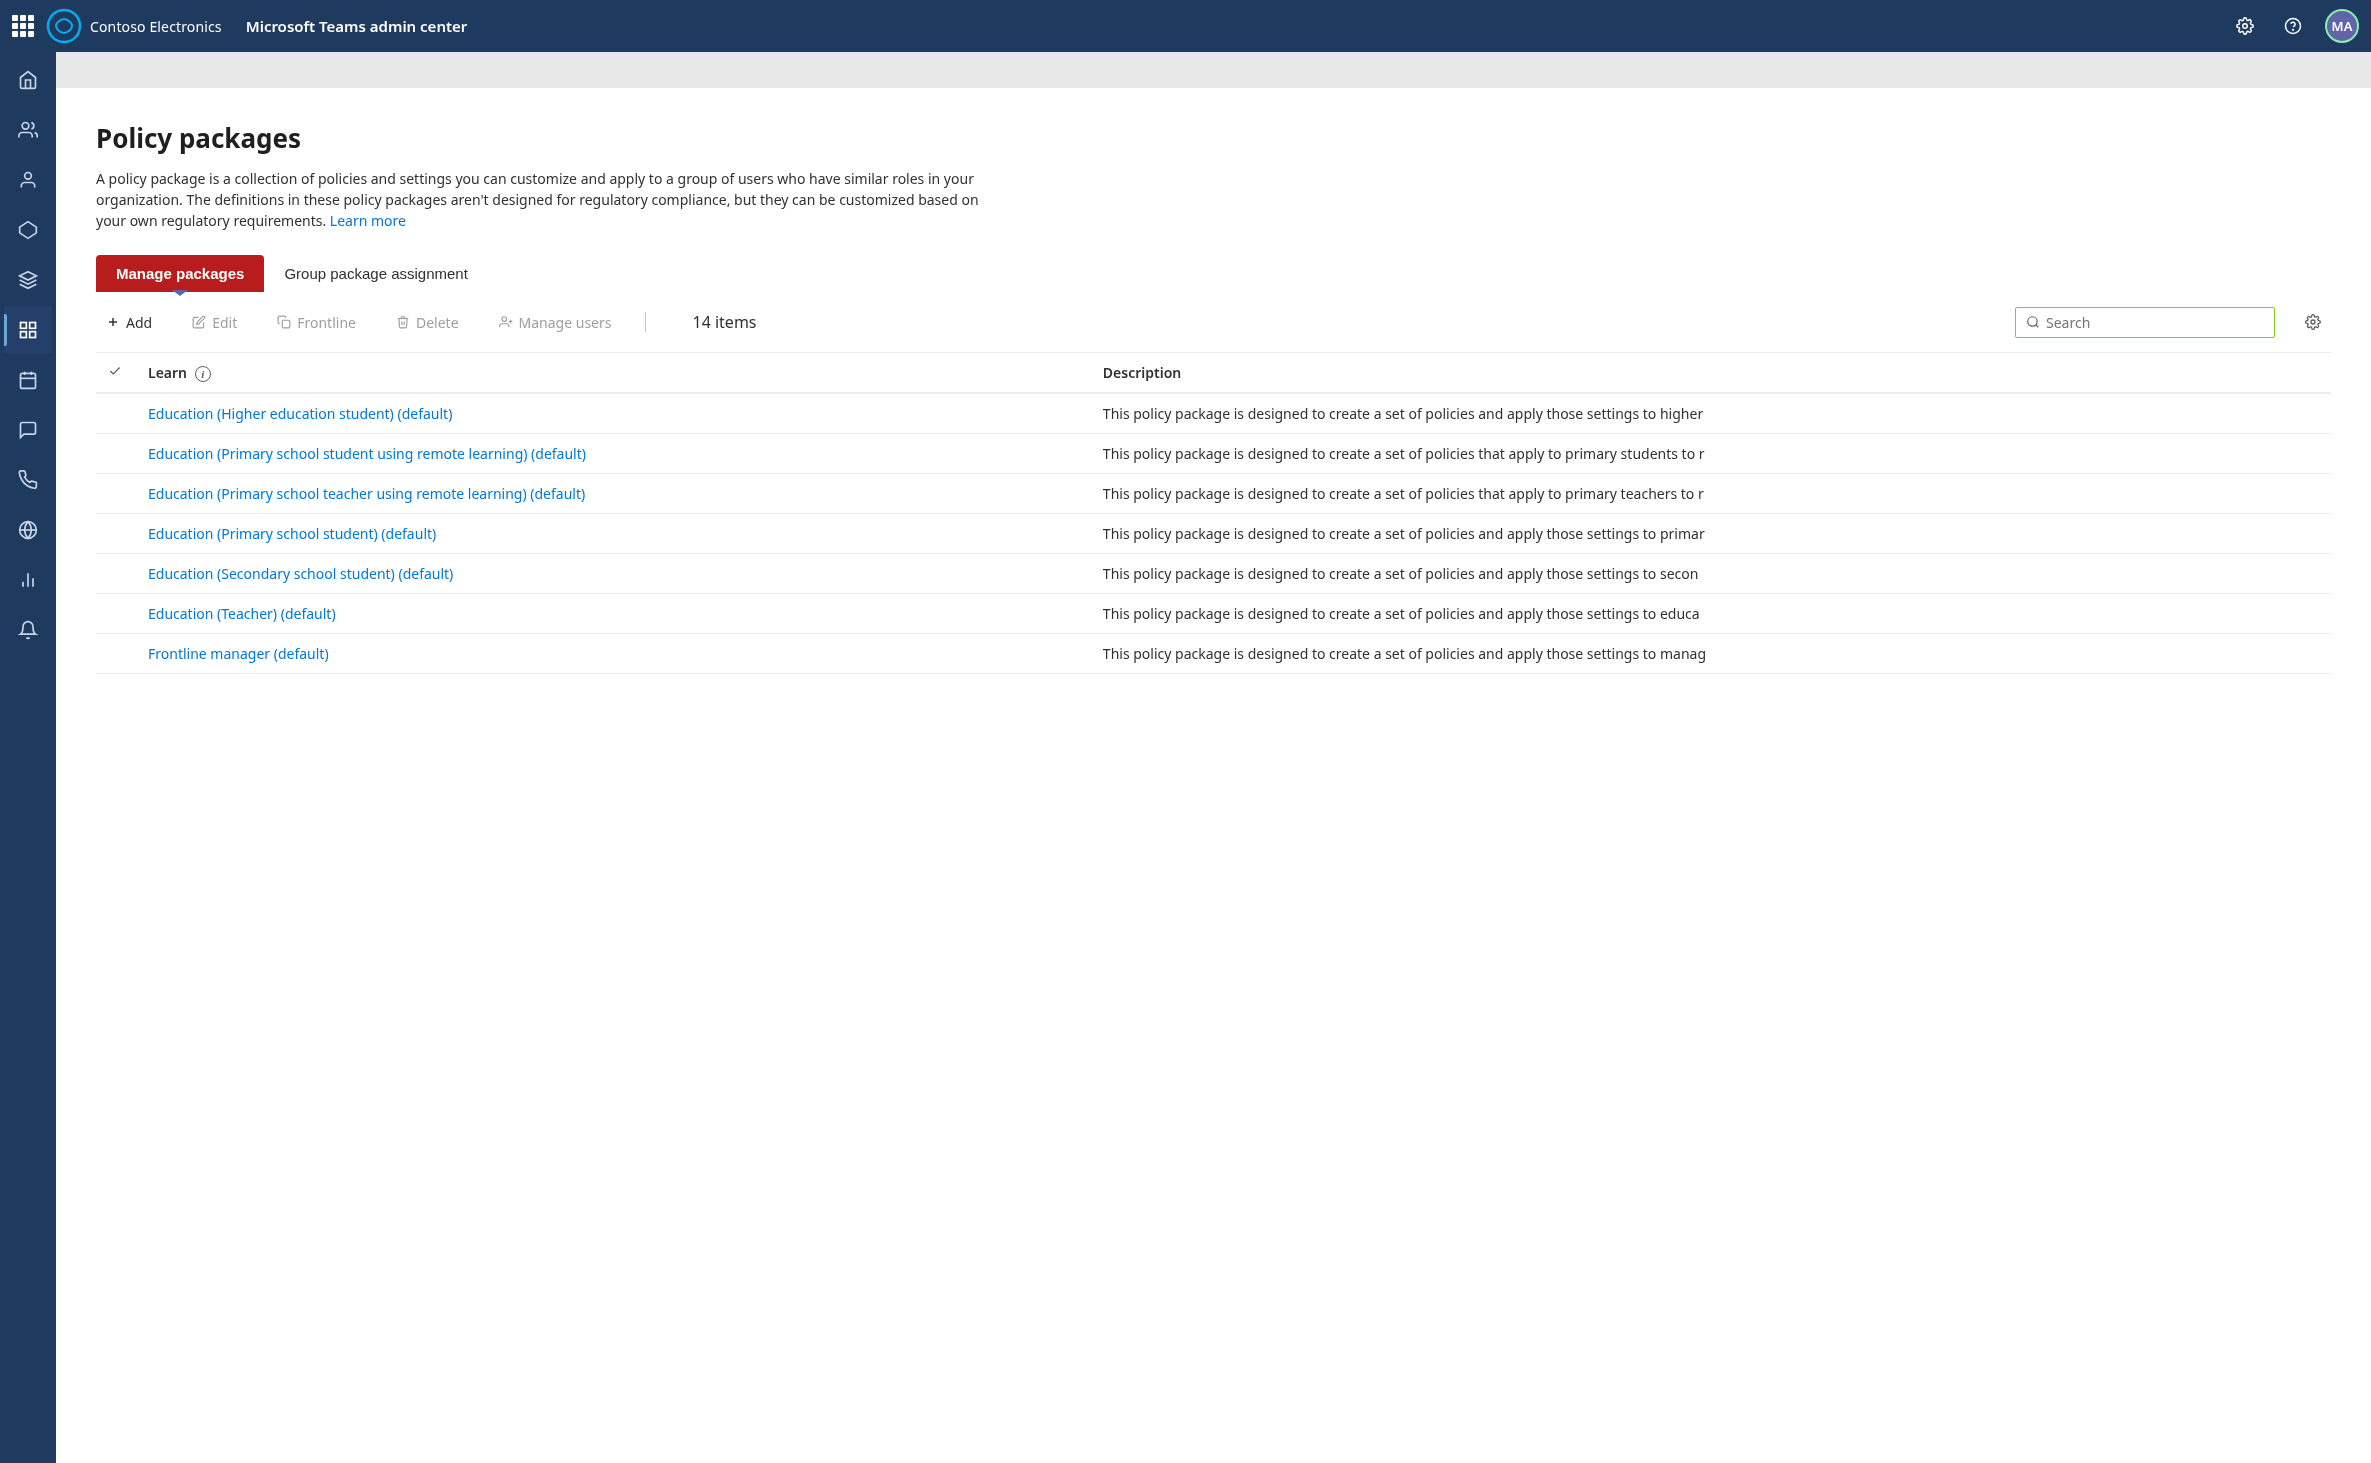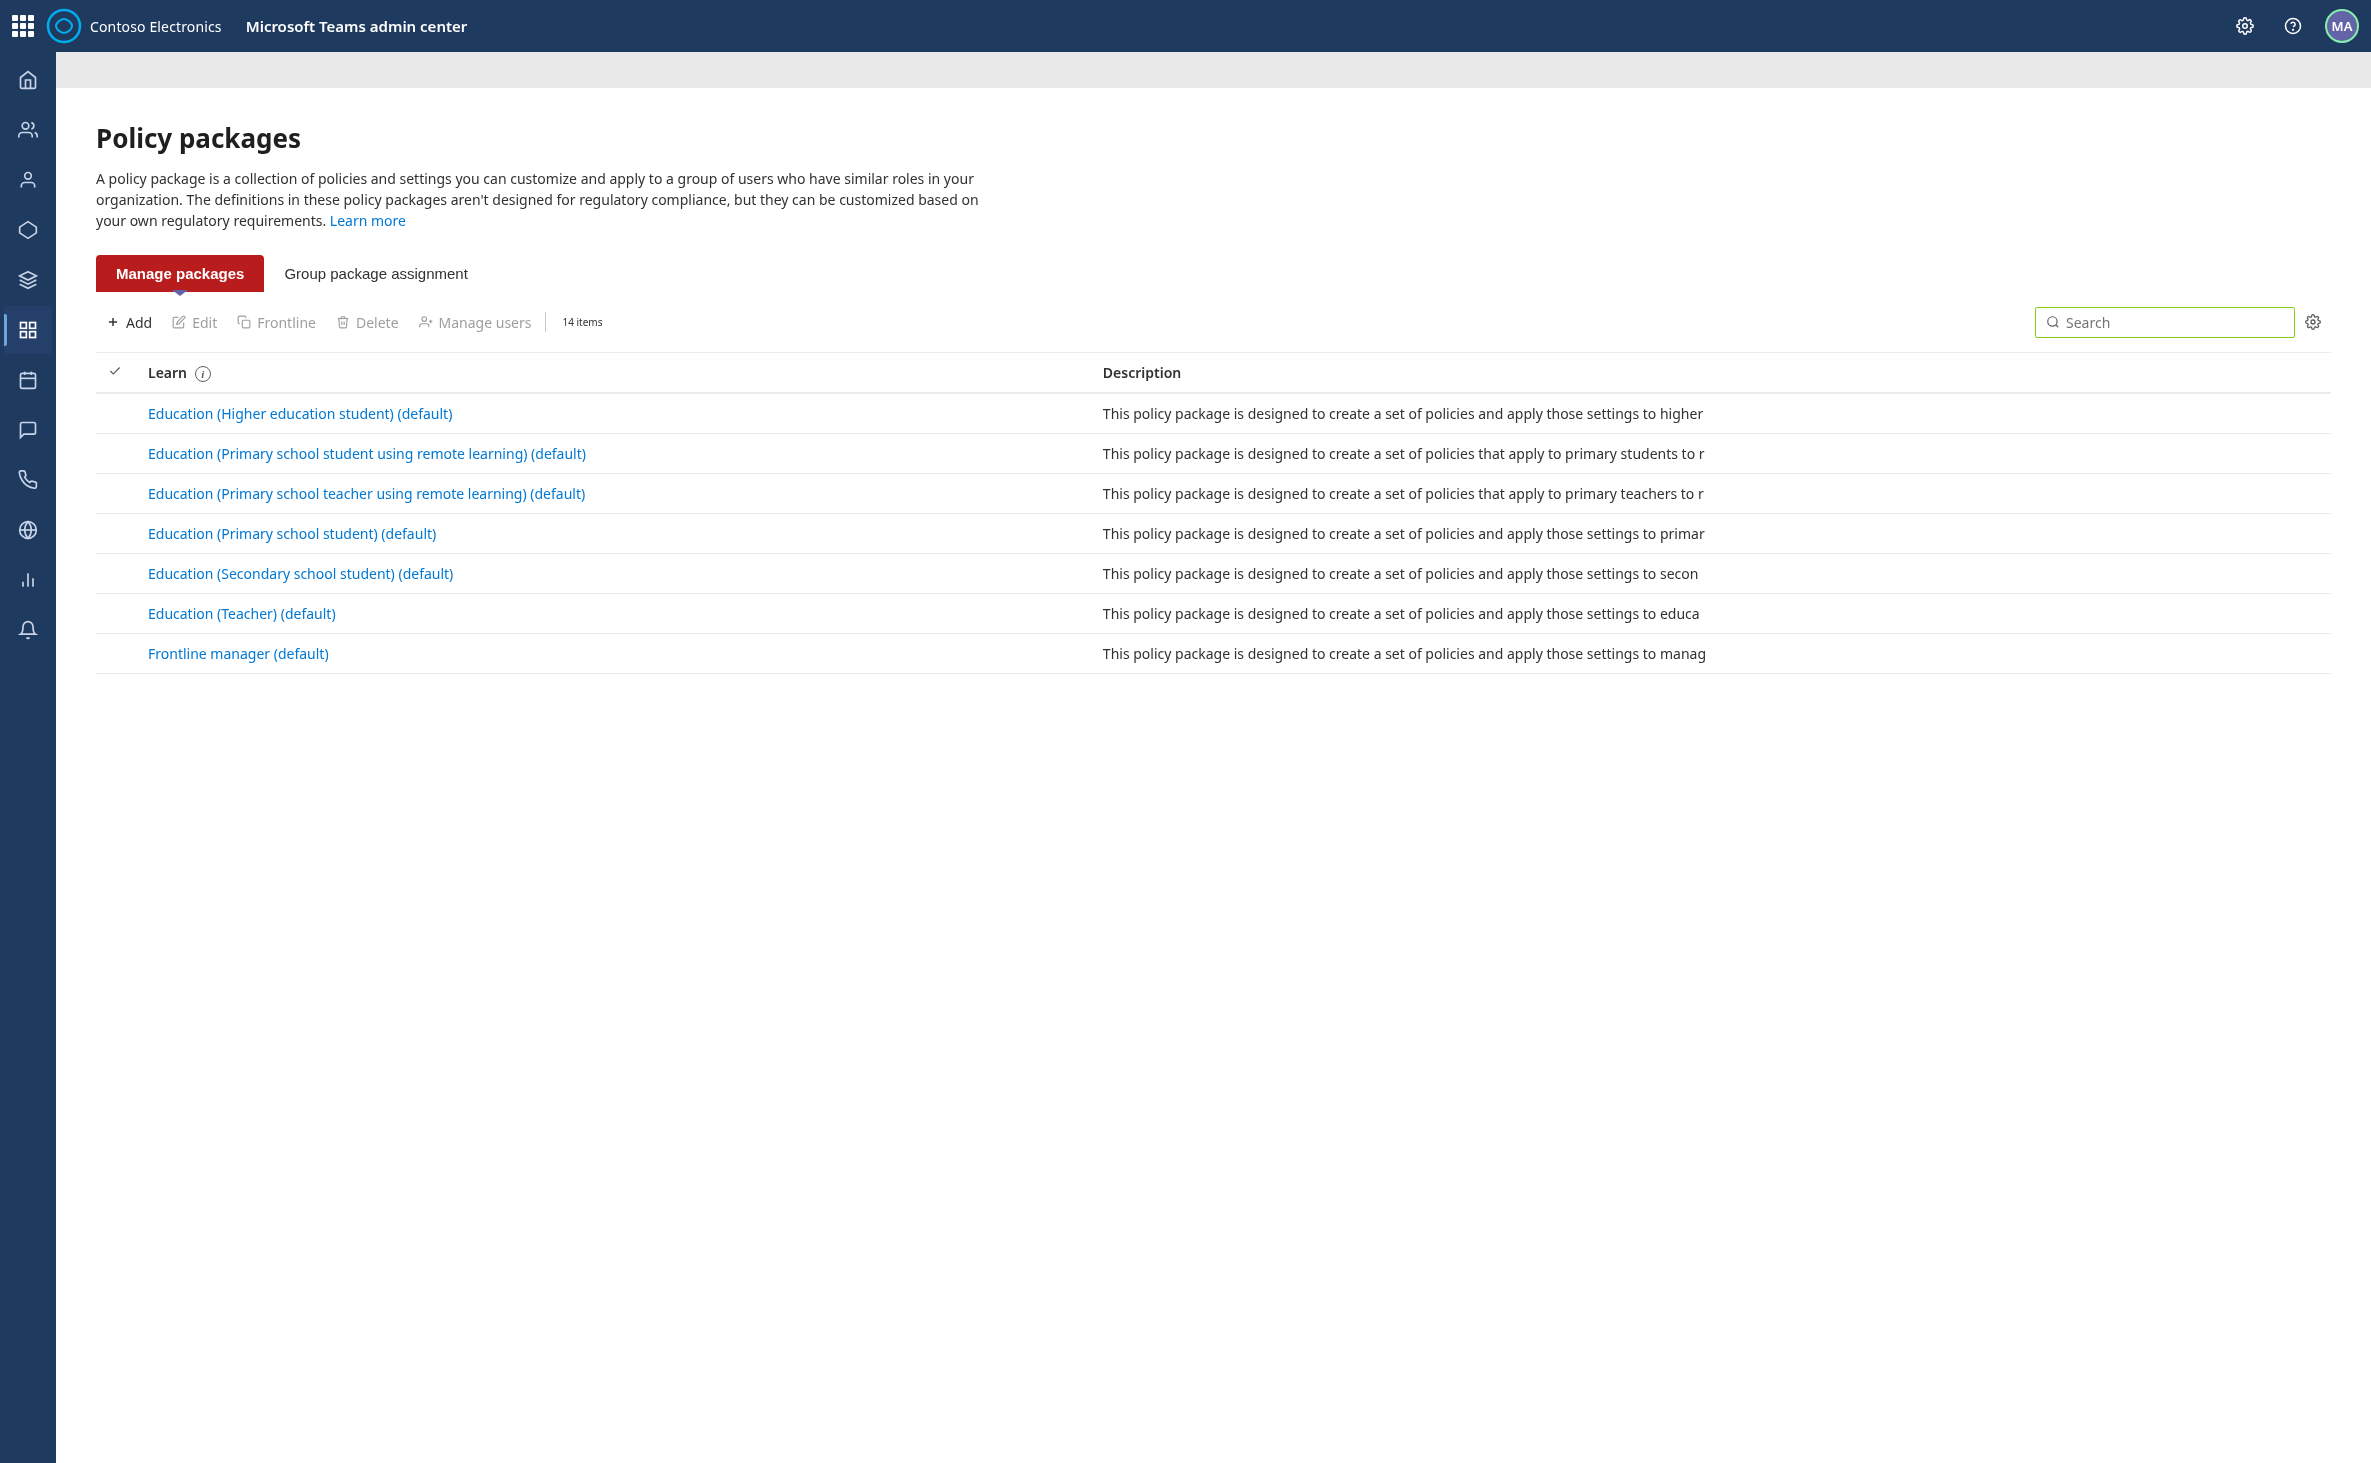--- a/index.html
+++ b/index.html
@@ -211,21 +211,21 @@
       border-right: 8px solid transparent;
       border-top: 6px solid #6264a7;
     }
 
     
     .toolbar {
       display: flex;
       align-items: center;
       padding: 12px 0;
       border-bottom: 1px solid #edebe9;
-      gap: 0;
+      gap: 20px;
       flex-wrap: wrap;
     }
 
     .toolbar-btn {
       display: flex;
       align-items: center;
       gap: 6px;
       padding: 6px 10px;
       background: none;
       border: none;
@@ -241,23 +241,23 @@
     }
 
     .toolbar-separator {
       width: 1px;
       height: 20px;
       background: #c8c6c4;
       margin: 0 4px;
     }
 
     .toolbar-count {
-      font-size: 10px;
+      font-size: 16px;
       color: #323130;
-      margin-left: 12px;
+      margin-left: 22px;
       margin-right: 8px;
     }
 
     .toolbar-spacer { flex: 1; }
 
     .search-box {
       display: flex;
       align-items: center;
       border: 1px solid #84cc16;
       border-radius: 2px;

